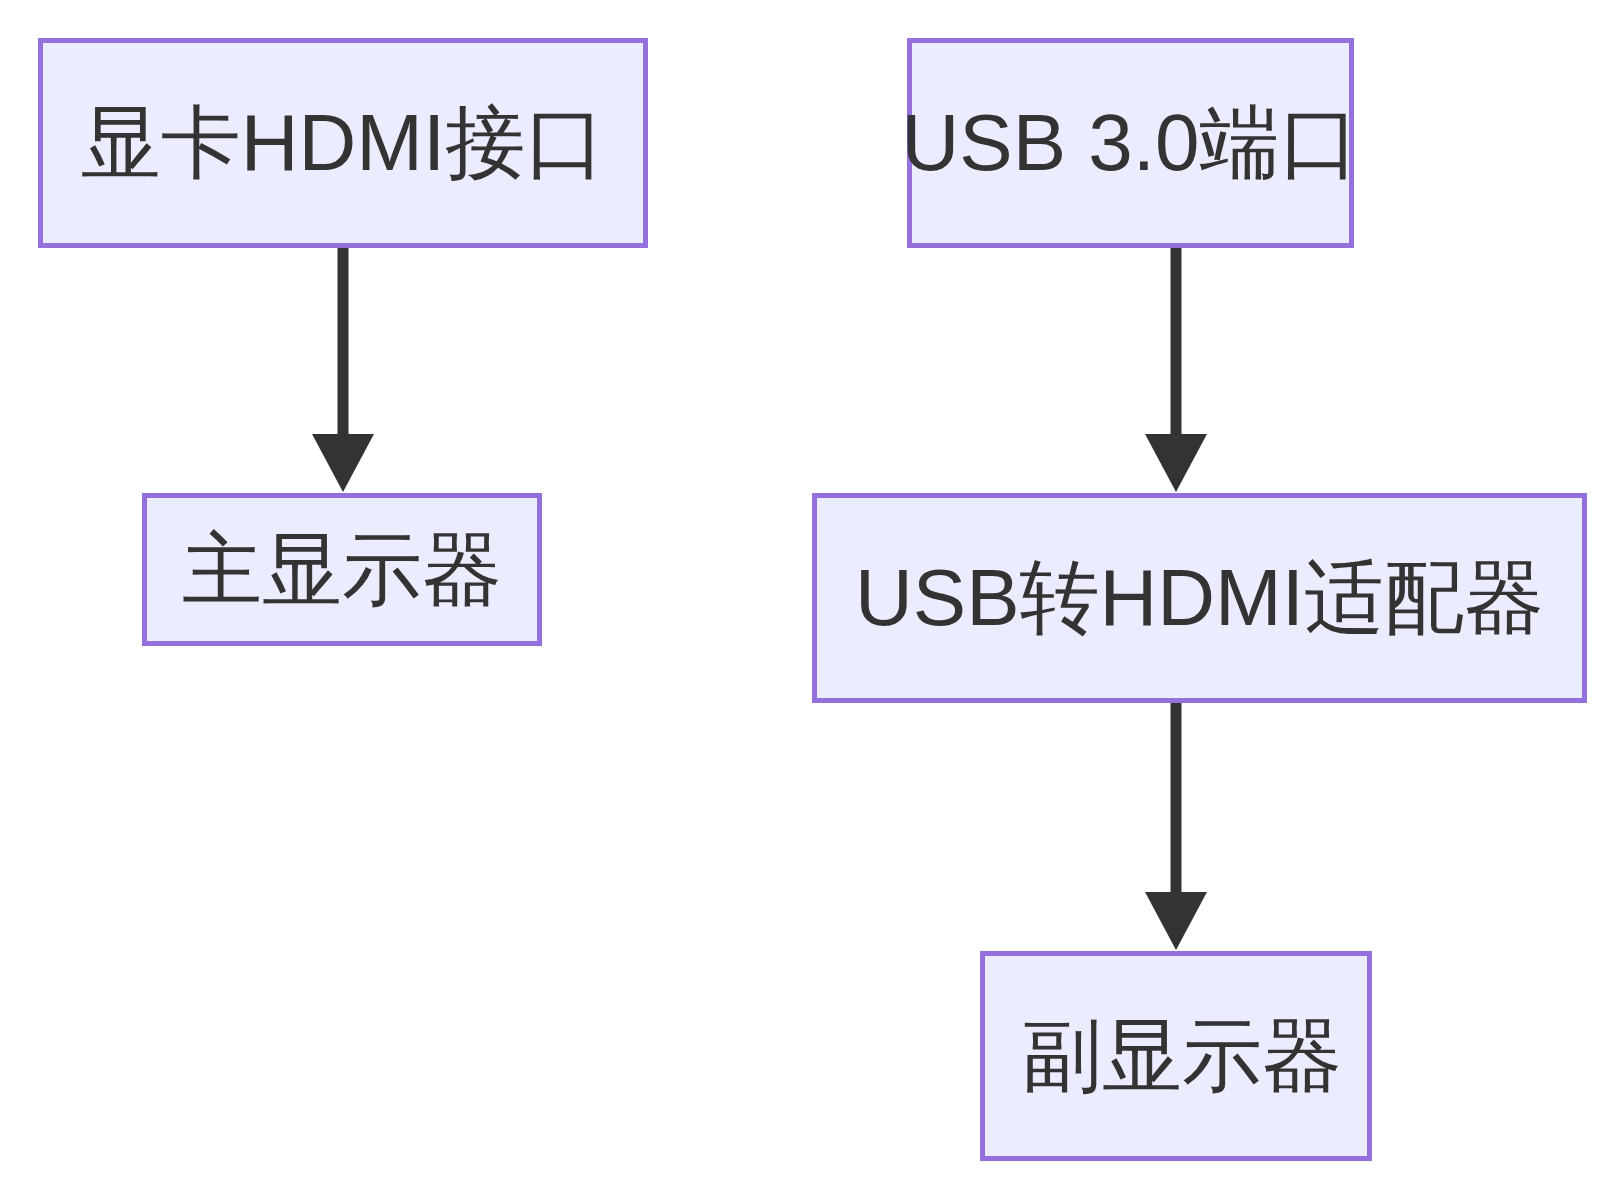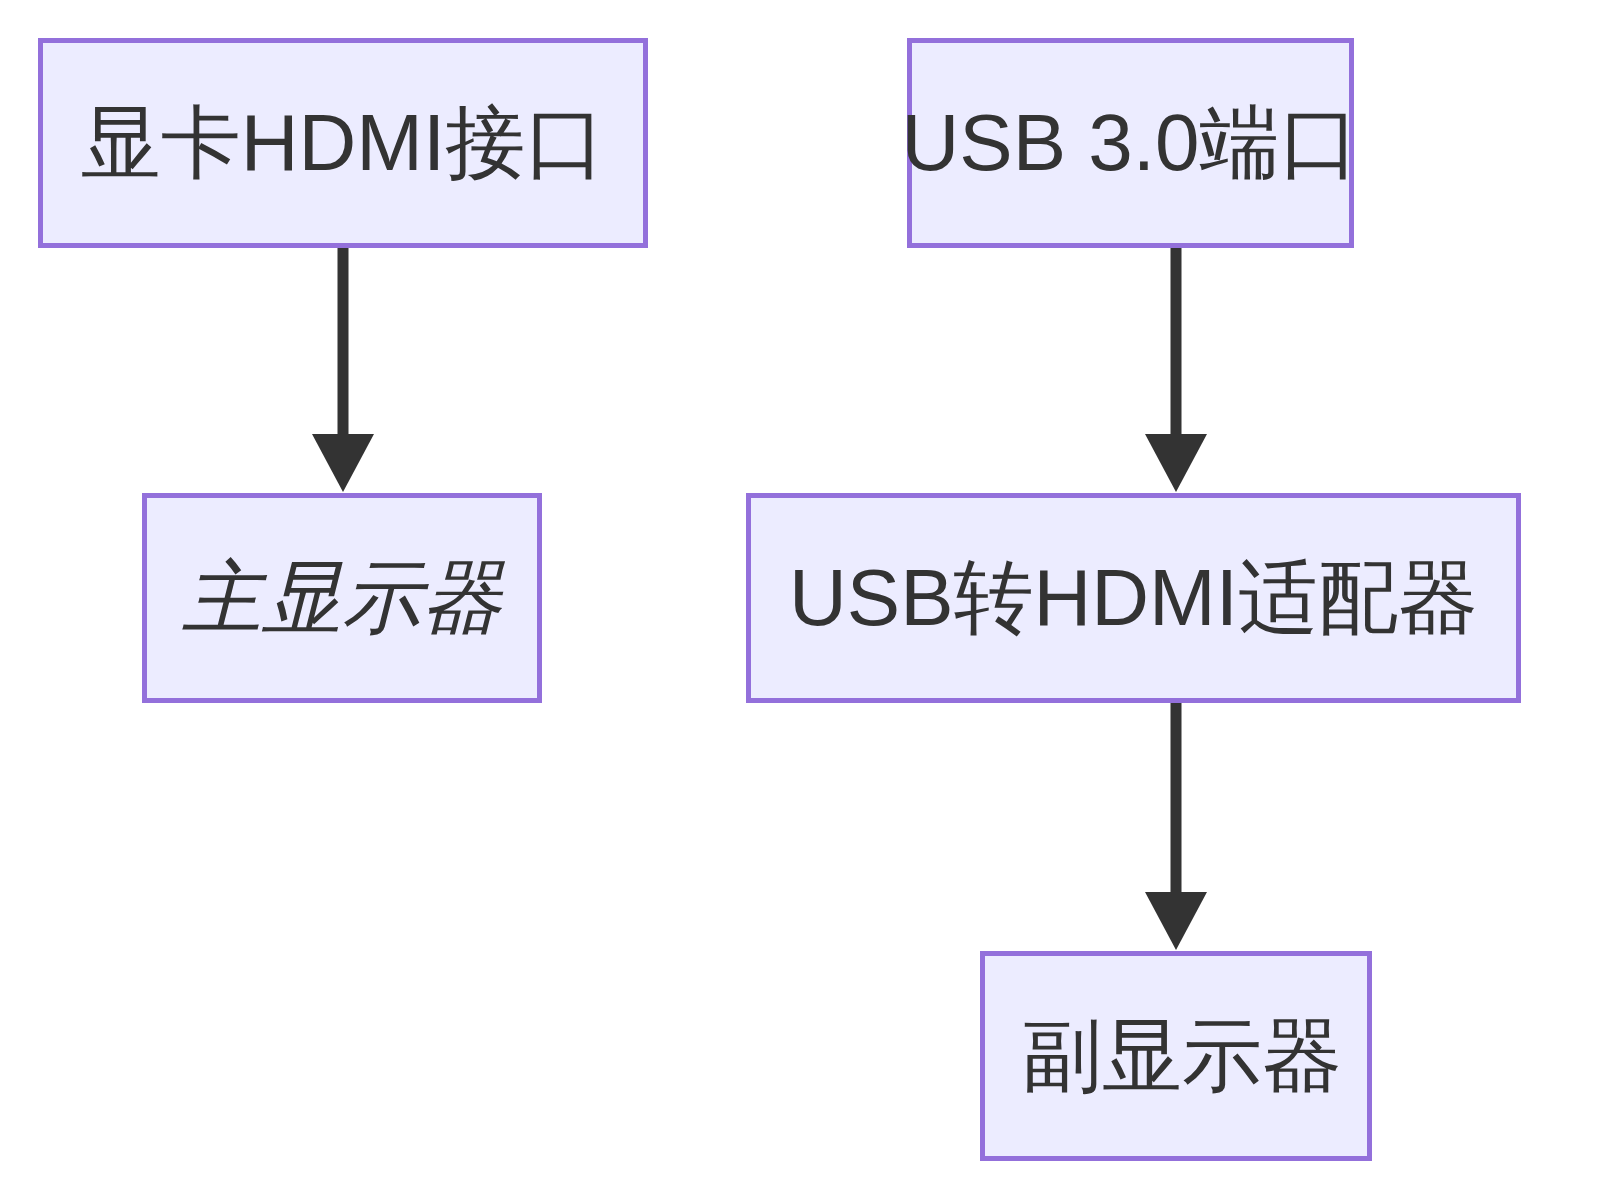--- a/index.html
+++ b/index.html
@@ -33,22 +33,22 @@
     text-align: center;
   }
   .node-label {
     color: var(--node-text);
     font-size: 80px;
     line-height: 1.1;
     white-space: nowrap;
   }
   .n1 { left: 38px;  top: 38px;  width: 610px; height: 210px; }
   .n2 { left: 907px; top: 38px;  width: 447px; height: 210px; }
-  .n3 { left: 142px; top: 493px; width: 400px; height: 210px; font-style: italic; }
-  .n4 { left: 746px; top: 493px; width: 775px; height: 210px; }
+  .n3 { left: 142px; top: 493px; width: 400px; height: 153px; }
+  .n4 { left: 812px; top: 493px; width: 775px; height: 210px; }
   .n5 { left: 980px; top: 951px; width: 392px; height: 210px; padding-left: 12px; }
   .edges {
     position: absolute;
     left: 0; top: 0;
     width: 1600px;
     height: 1200px;
     color: var(--arrow);
     pointer-events: none;
   }
   .edges line { stroke: currentColor; stroke-width: 11; }

